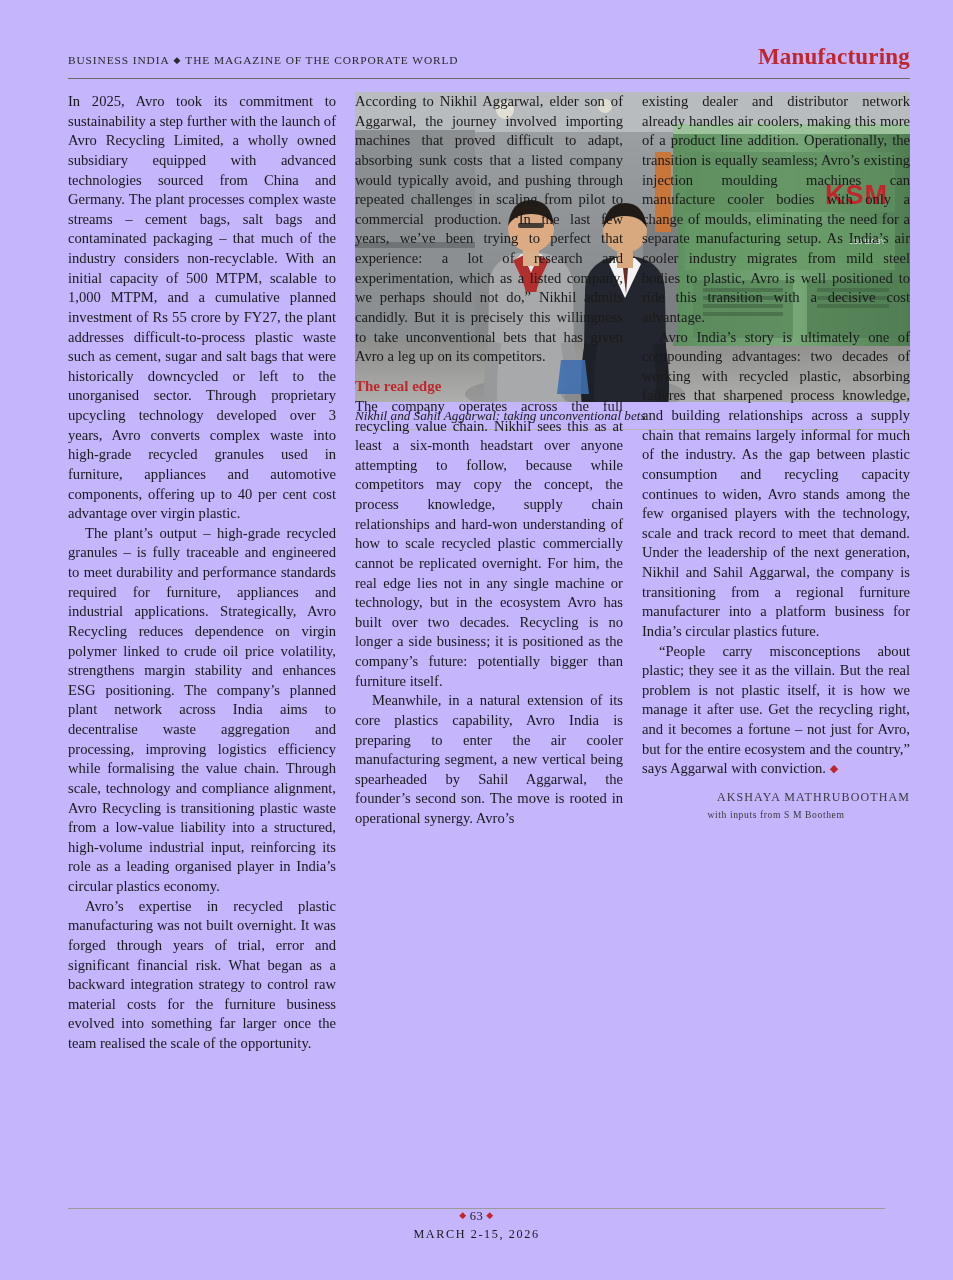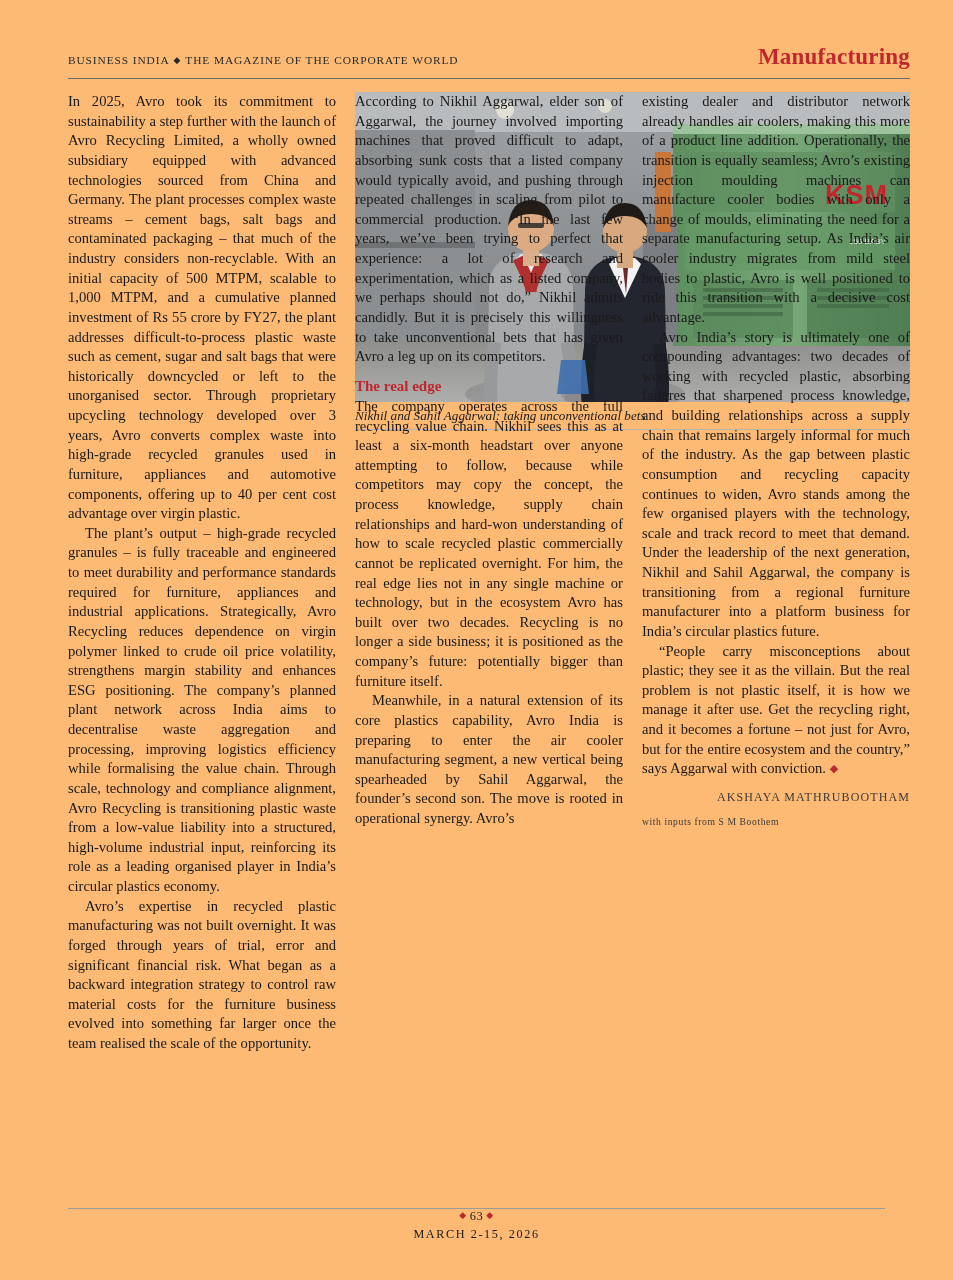--- a/index.html
+++ b/index.html
@@ -4,21 +4,21 @@
 <style>
   html, body {
     margin: 0;
     padding: 0;
     background: #b9b9b9;
   }
   .page {
     position: relative;
     width: 953px;
     height: 1280px;
-    background: #fdba74;
+    background: #c4b5fd;
     overflow: hidden;
     font-family: "Liberation Serif", serif;
     color: #1a1a1a;
     box-sizing: border-box;
   }
   .inner {
     position: absolute;
     left: 68px;
     top: 44px;
     width: 842px;
@@ -110,25 +110,25 @@
   .byline {
     margin-top: 10px;
     text-align: right;
     font-size: 12px;
     letter-spacing: 1.1px;
     color: #3a3a3a;
     font-variant: small-caps;
     text-transform: uppercase;
   }
   .byline2 {
-    text-align: left;
+    text-align: center;
     font-size: 9.6px;
     letter-spacing: 0.6px;
     color: #3a3a3a;
-    margin-top: 11px;
+    margin-top: 4px;
   }
   .end-mark {
     color: #c0272d;
     font-size: 11px;
     vertical-align: 1px;
   }
   
   .footer {
     position: absolute;
     left: 68px;

